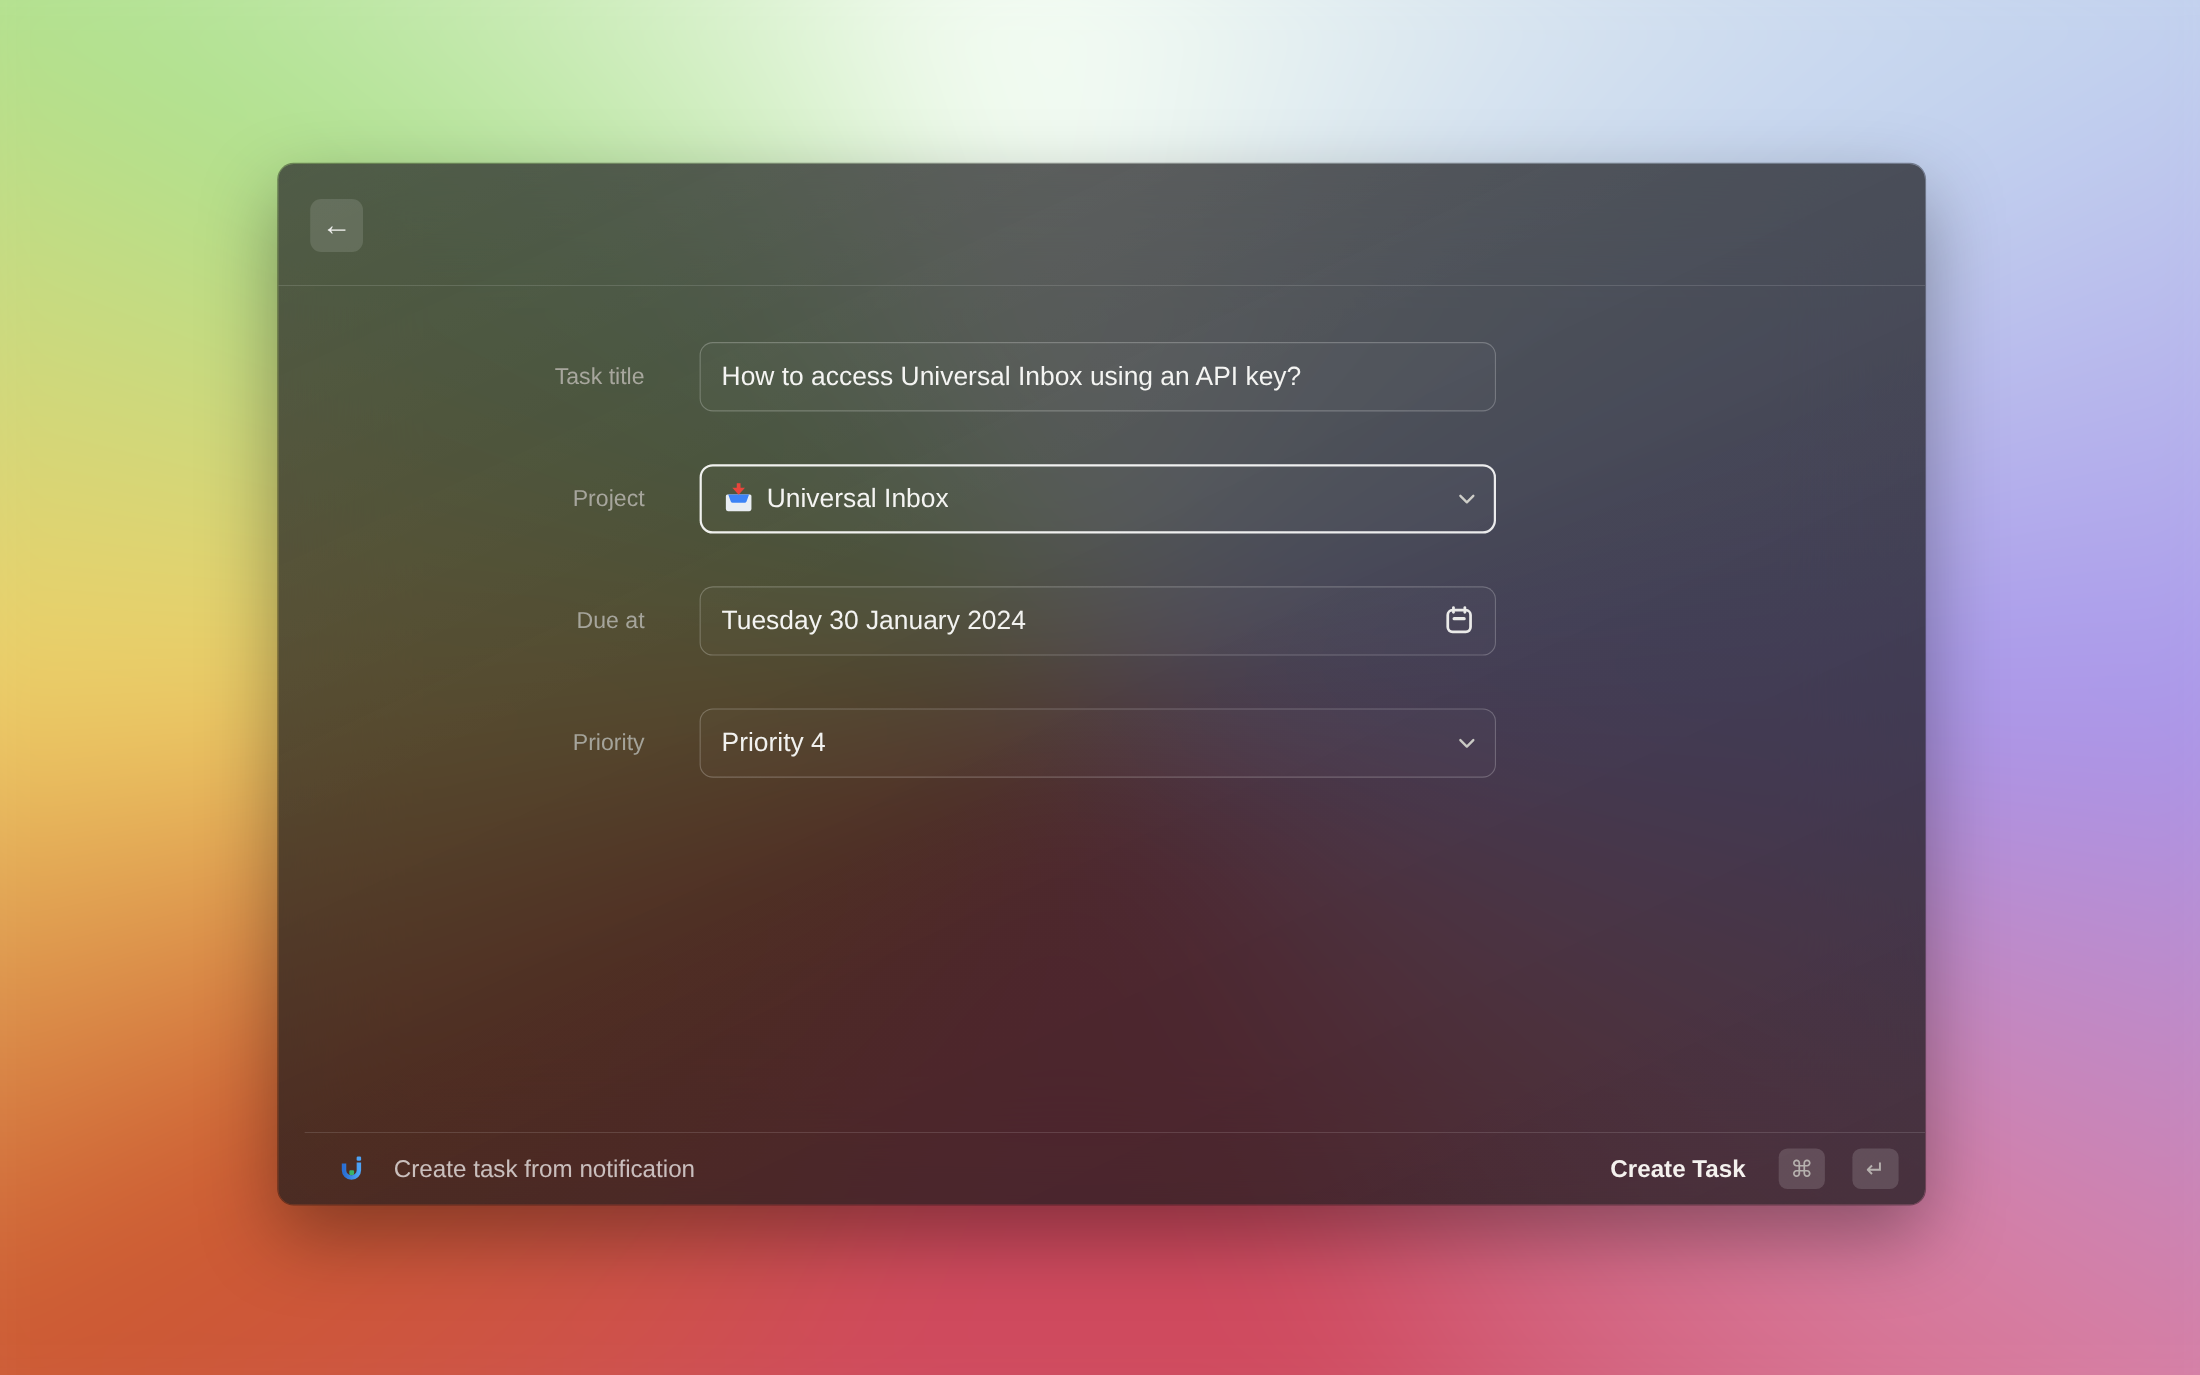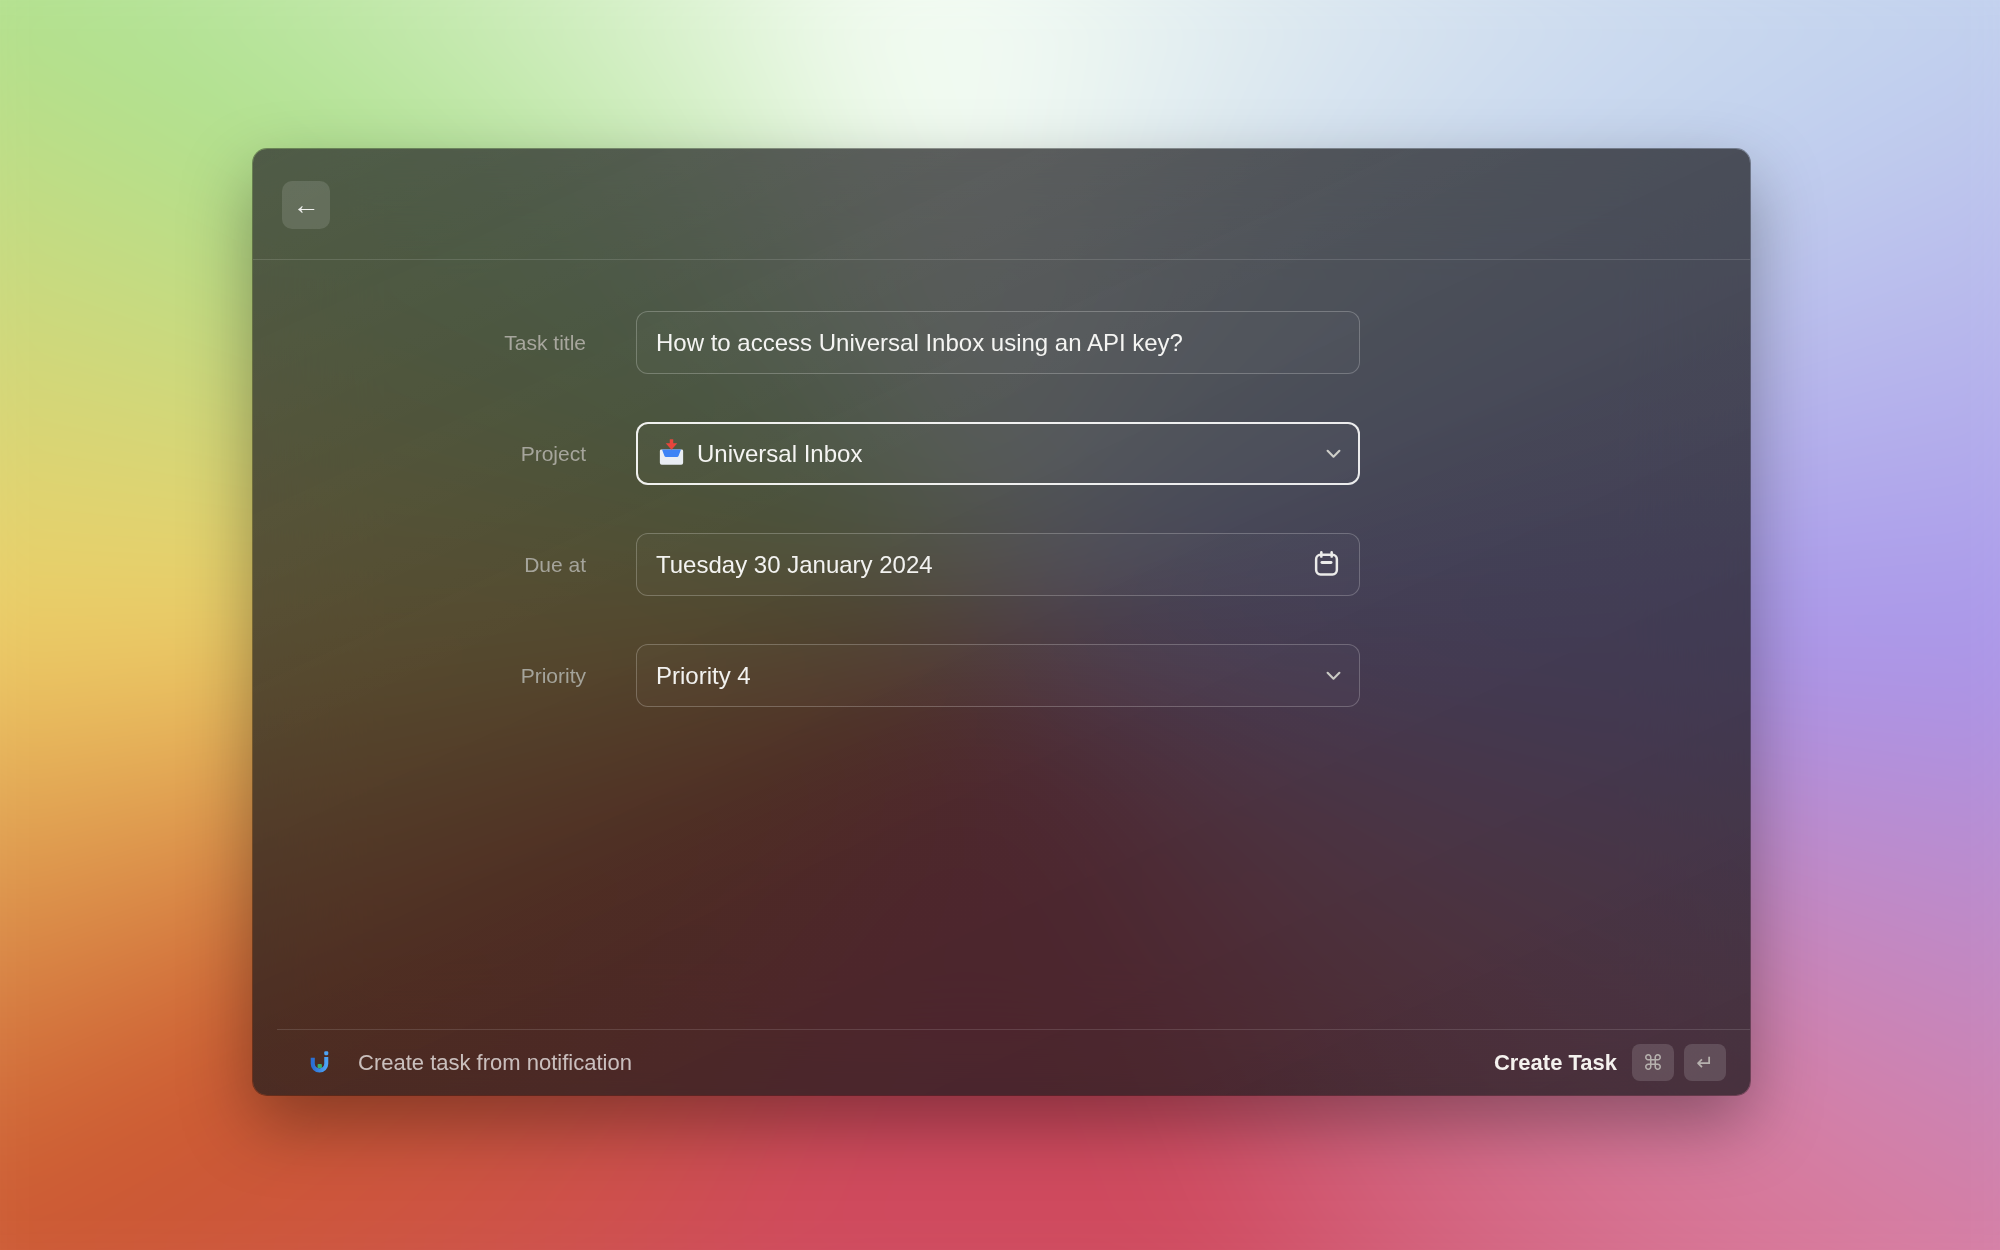--- a/index.html
+++ b/index.html
@@ -154,21 +154,21 @@
     flex: none;
   }
   .footer-text {
     font-size: 22px;
     color: rgba(255,255,255,0.70);
   }
   .footer-right {
     margin-left: auto;
     display: flex;
     align-items: center;
-    gap: 10px;
+    gap: 25px;
     text-align: center;
   }
   .create-task-label {
     font-size: 22px;
     font-weight: 700;
     color: #f4f1ee;
     margin-right: 5px;
   }
   .key-badge {
     width: 42px;

